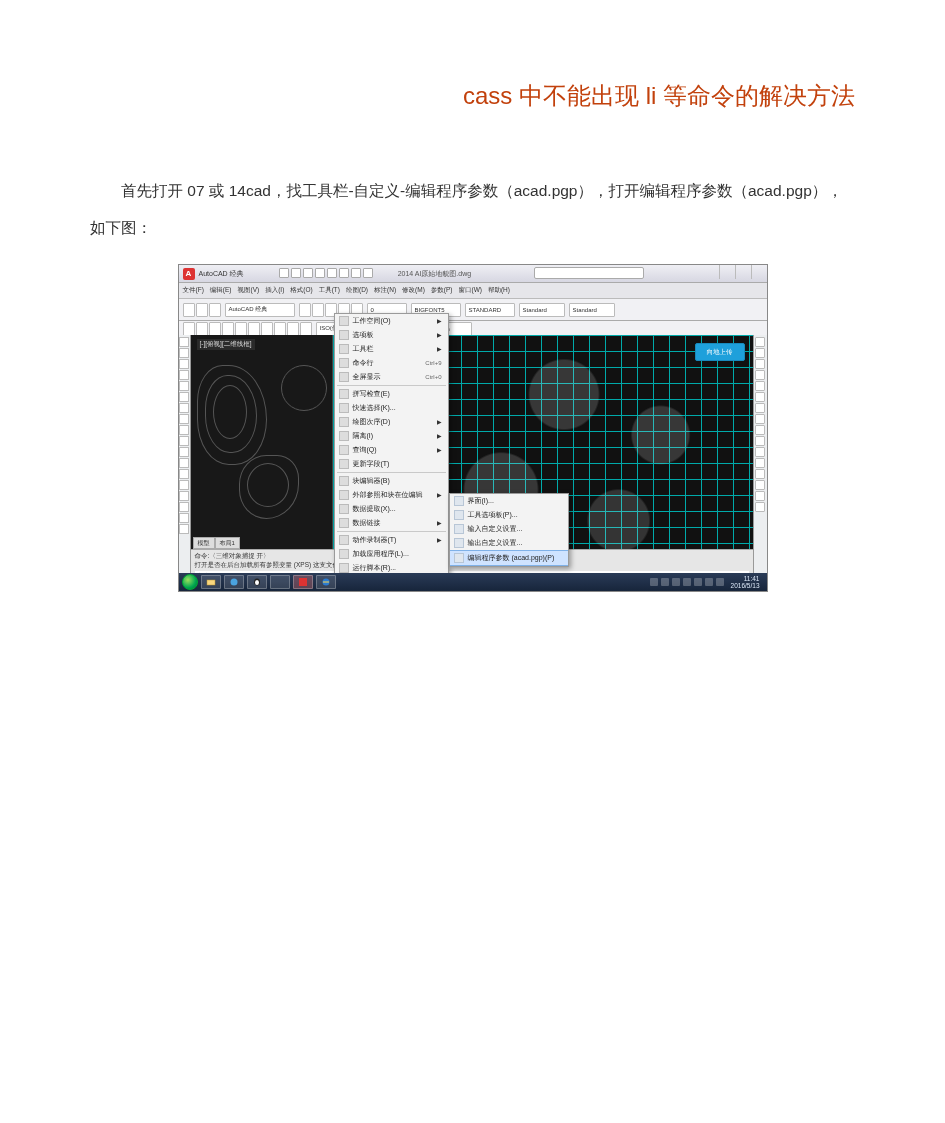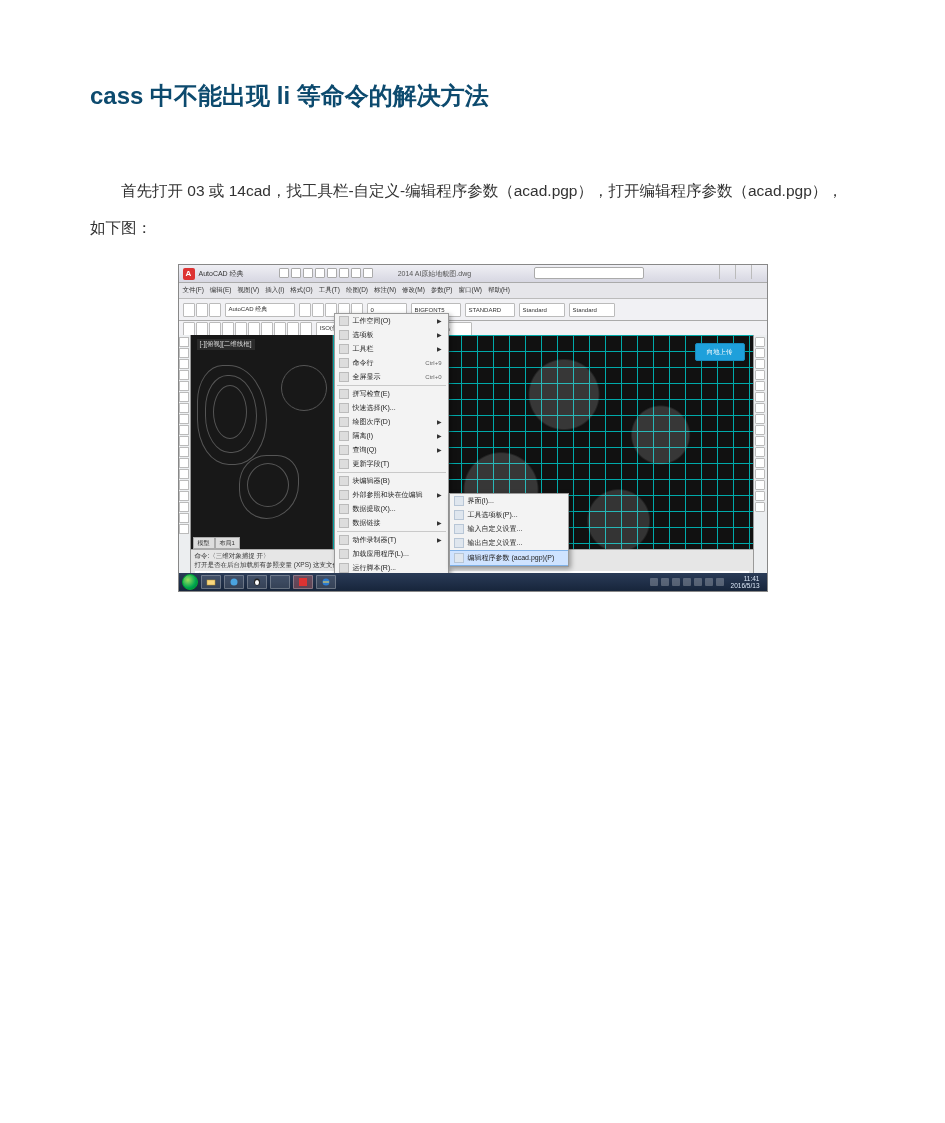--- a/index.html
+++ b/index.html
@@ -5,24 +5,24 @@
   * { box-sizing: border-box; margin: 0; padding: 0; }
   body {
     background: #ffffff;
     font-family: "Microsoft YaHei", "PingFang SC", sans-serif;
     color: #333;
     width: 945px;
     height: 1123px;
     padding: 80px 90px 60px 90px;
   }
   .title {
-    text-align: left;
+    text-align: right;
     font-size: 24px;
-    font-weight: 700;
-    color: #0c4a6e;
+    font-weight: 400;
+    color: #c2410c;
     margin-bottom: 60px;
   }
   .body-text {
     font-size: 15.5px;
     line-height: 2.4;
     color: #333;
     margin-bottom: 18px;
     text-indent: 2em;
   }
 
@@ -199,21 +199,21 @@
   .shot .model-tabs span{
     background:#ddd;border:1px solid #aaa;font-size:6px;color:#333;
     padding:0 4px;display:flex;align-items:center;
   }
 </style>
 </head>
 <body>
 
 <h1 class="title">cass 中不能出现 li 等命令的解决方法</h1>
 
-<p class="body-text">首先打开 03 或 14cad，找工具栏-自定义-编辑程序参数（acad.pgp），打开编辑程序参数（acad.pgp），如下图：</p>
+<p class="body-text">首先打开 07 或 14cad，找工具栏-自定义-编辑程序参数（acad.pgp），打开编辑程序参数（acad.pgp），如下图：</p>
 
 <div class="shot">
 
   <div class="win-title">
     <div class="logo">A</div>
     <span>AutoCAD 经典</span>
     <div class="qat">
       <i></i>
         <i></i>
         <i></i>

